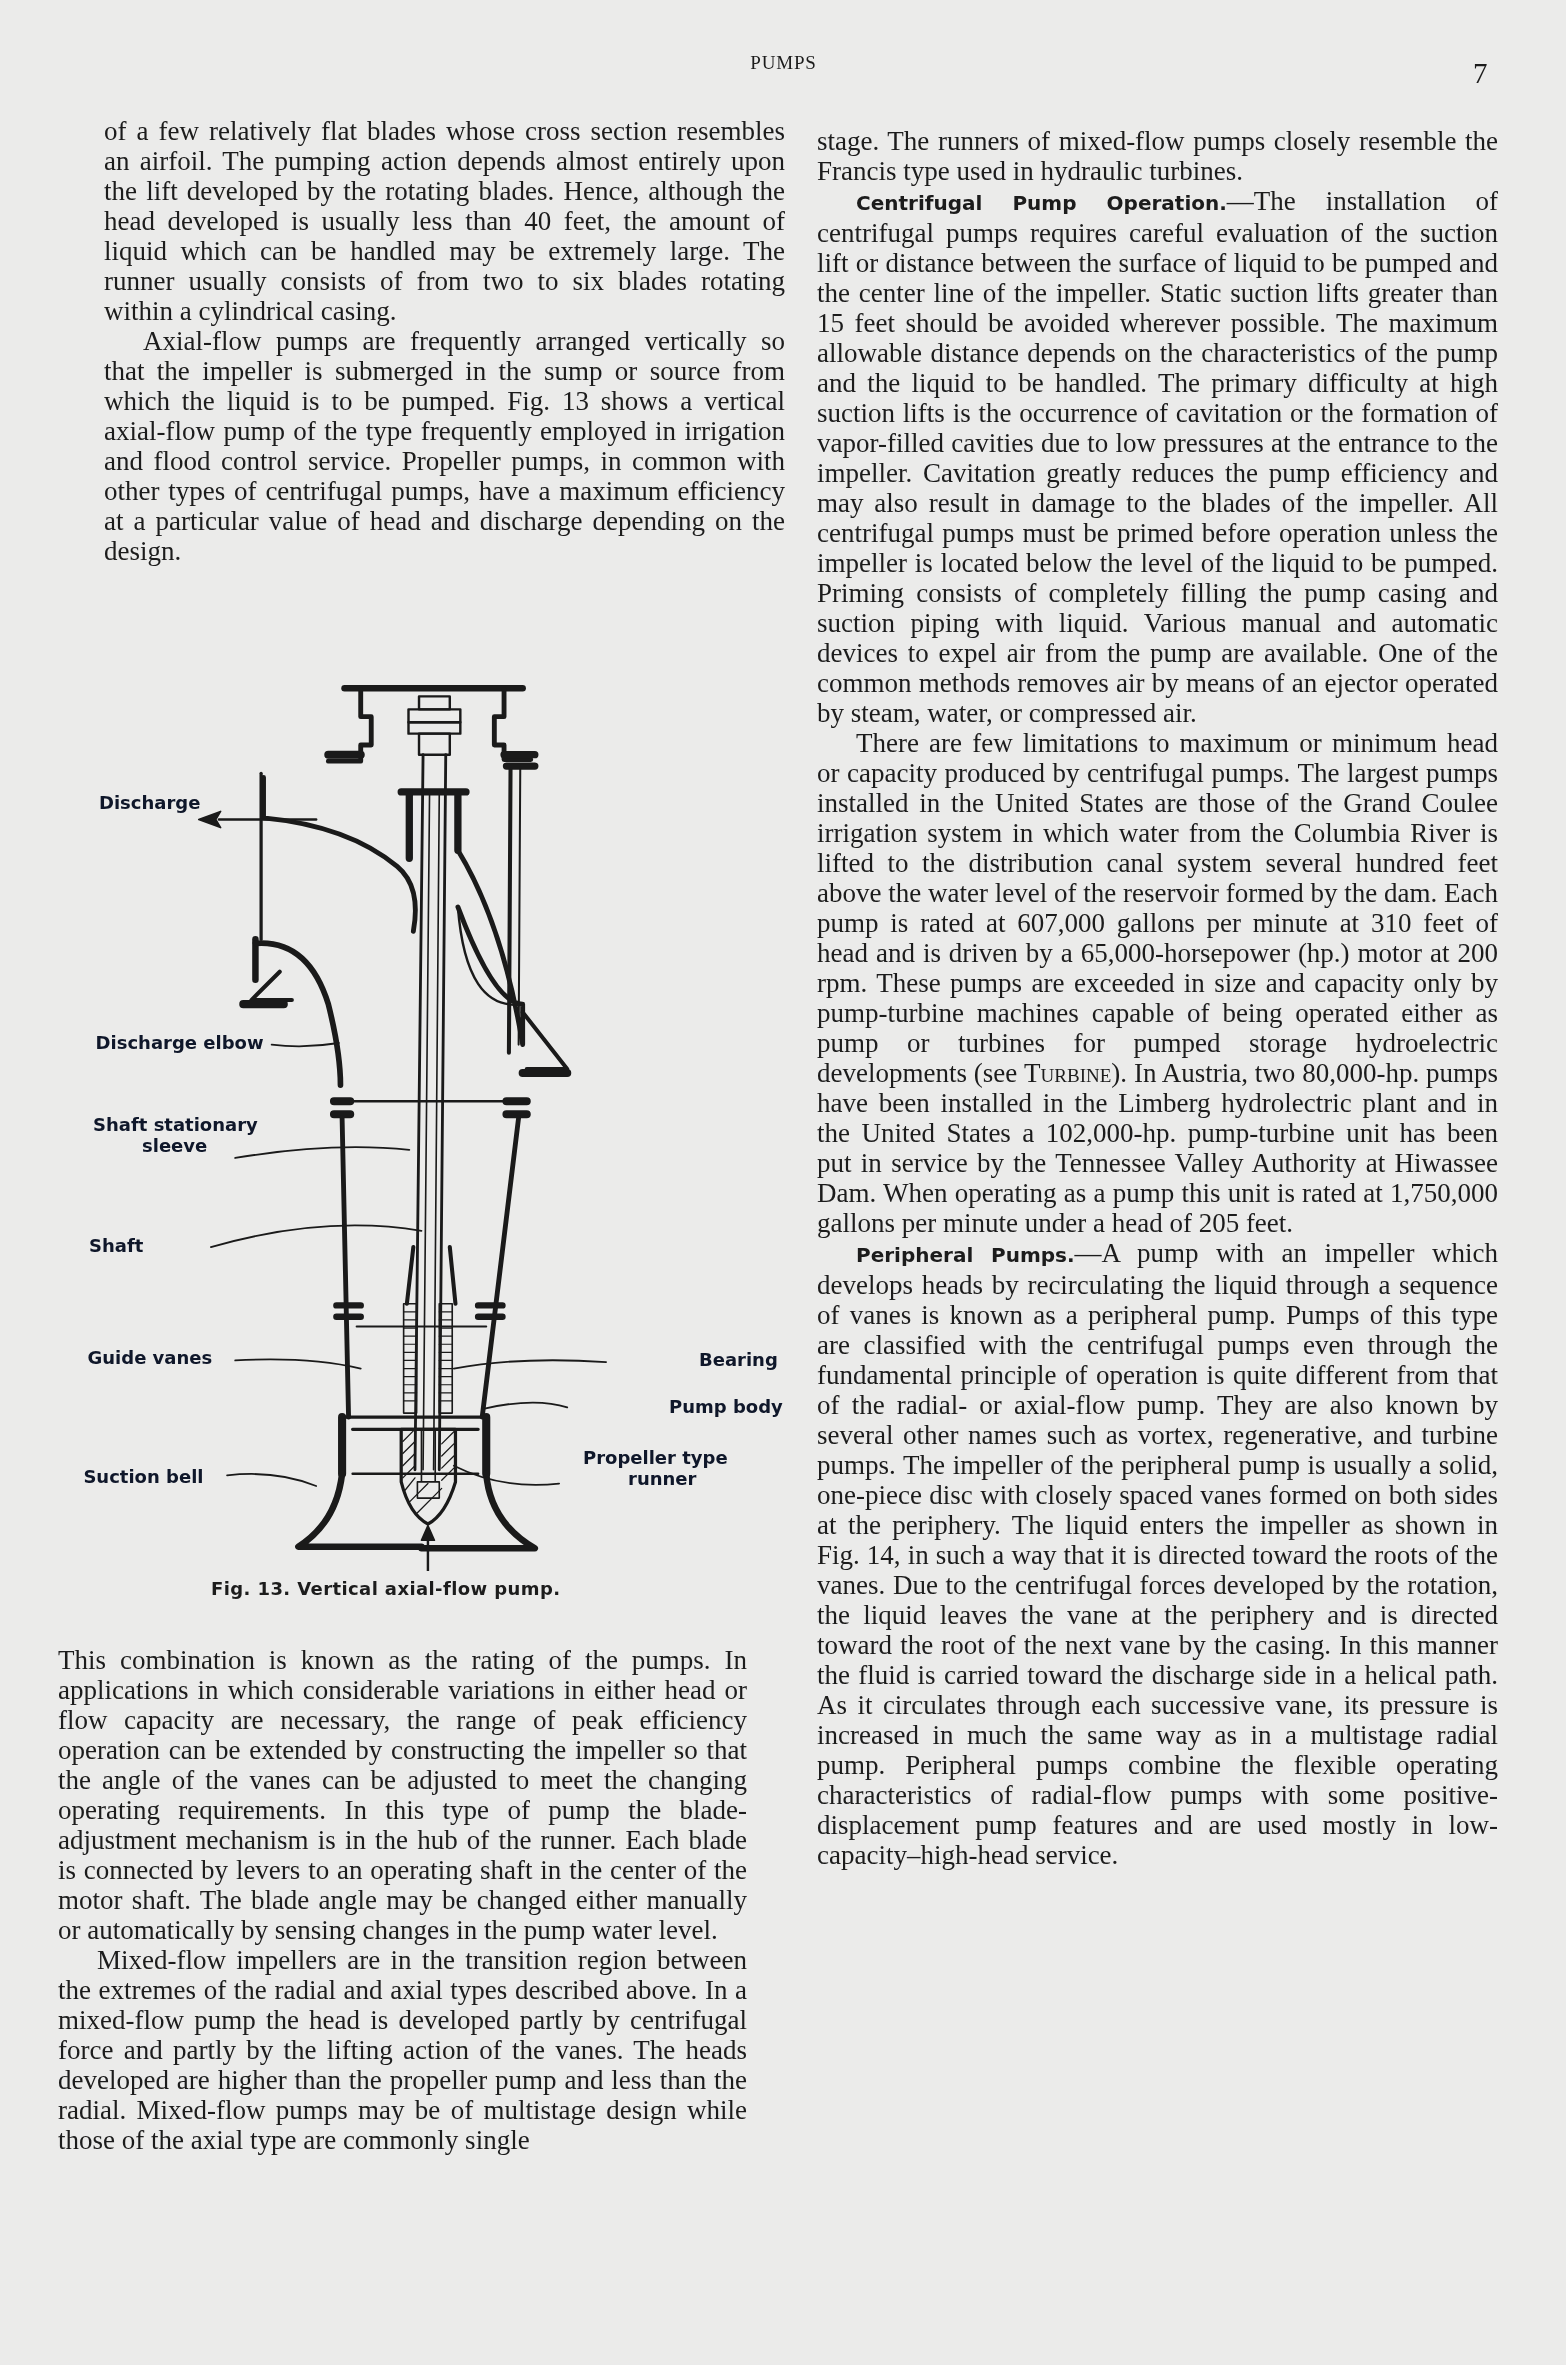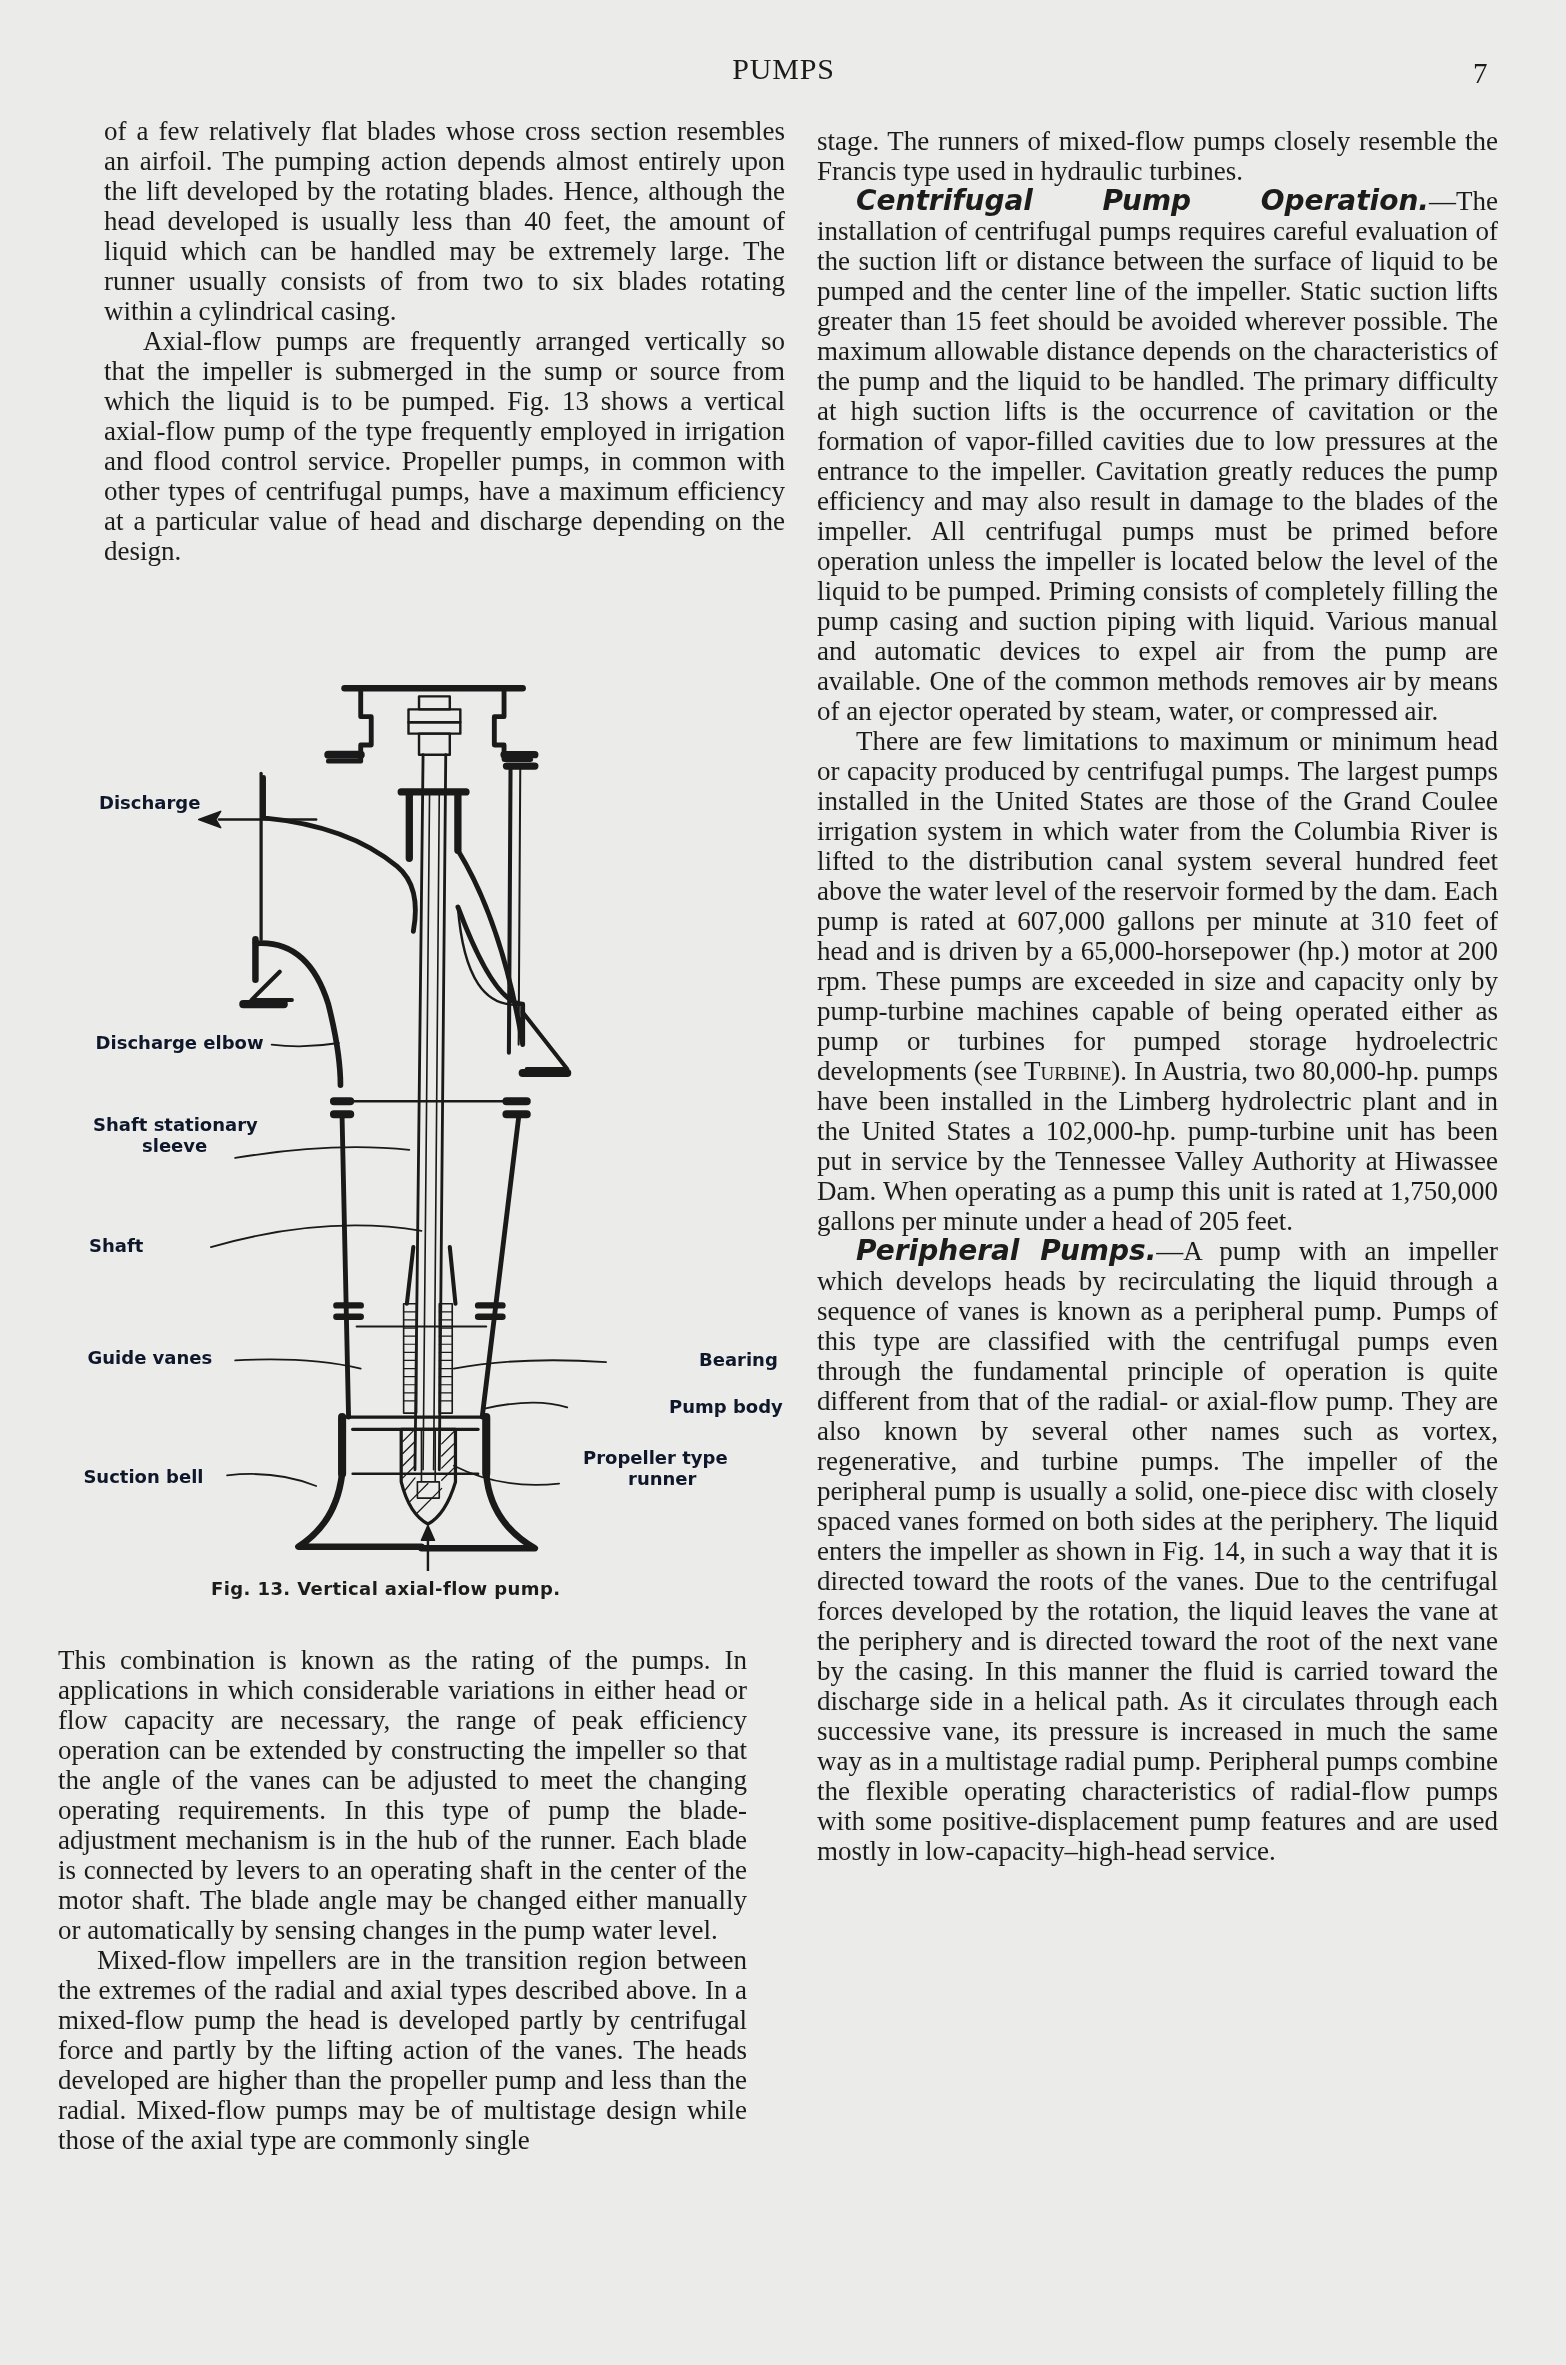--- a/index.html
+++ b/index.html
@@ -8,21 +8,21 @@
     background: #ebebea;
     position: relative;
     overflow: hidden;
     color: #1c1c1c;
     font-family: "DejaVu Serif", "Liberation Serif", serif;
   }
   .running-head {
     position: absolute; top: 52px; left: 0; width: 1567px;
     text-align: center;
     font-family: "Liberation Serif", serif;
-    font-size: 30px; letter-spacing: 0.8px;
+    font-size: 19px; letter-spacing: 0.8px;
   }
   .page-number {
     position: absolute; top: 57px; left: 1473px;
     font-family: "Liberation Serif", serif;
     font-size: 29px;
   }
   .col {
     position: absolute;
     font-family: "Liberation Serif", serif;
     font-size: 27px;
@@ -31,22 +31,21 @@
     hyphens: none;
   }
   .col p { margin: 0; text-indent: 0; }
   .col p.indent { text-indent: 39px; }
   .col-left-top { left: 104px; top: 116px; width: 681px; }
   .col-left-bottom { left: 58px; top: 1645px; width: 689px; }
   .col-right { left: 817px; top: 126px; width: 681px; }
   .run-in {
     font-family: "DejaVu Sans", sans-serif;
     font-weight: bold;
-    font-size: 28px;
-    font-style: italic;
+    font-size: 20px;
   }
   .smallcaps { font-variant: small-caps; }
   .figure {
     position: absolute; left: 81px; top: 664px; width: 689px; height: 956px;
   }
   .figure svg { position: absolute; left: 0; top: 0; }
   .fig-label {
     position: absolute;
     font-family: "DejaVu Sans", sans-serif;
     font-size: 18px;

